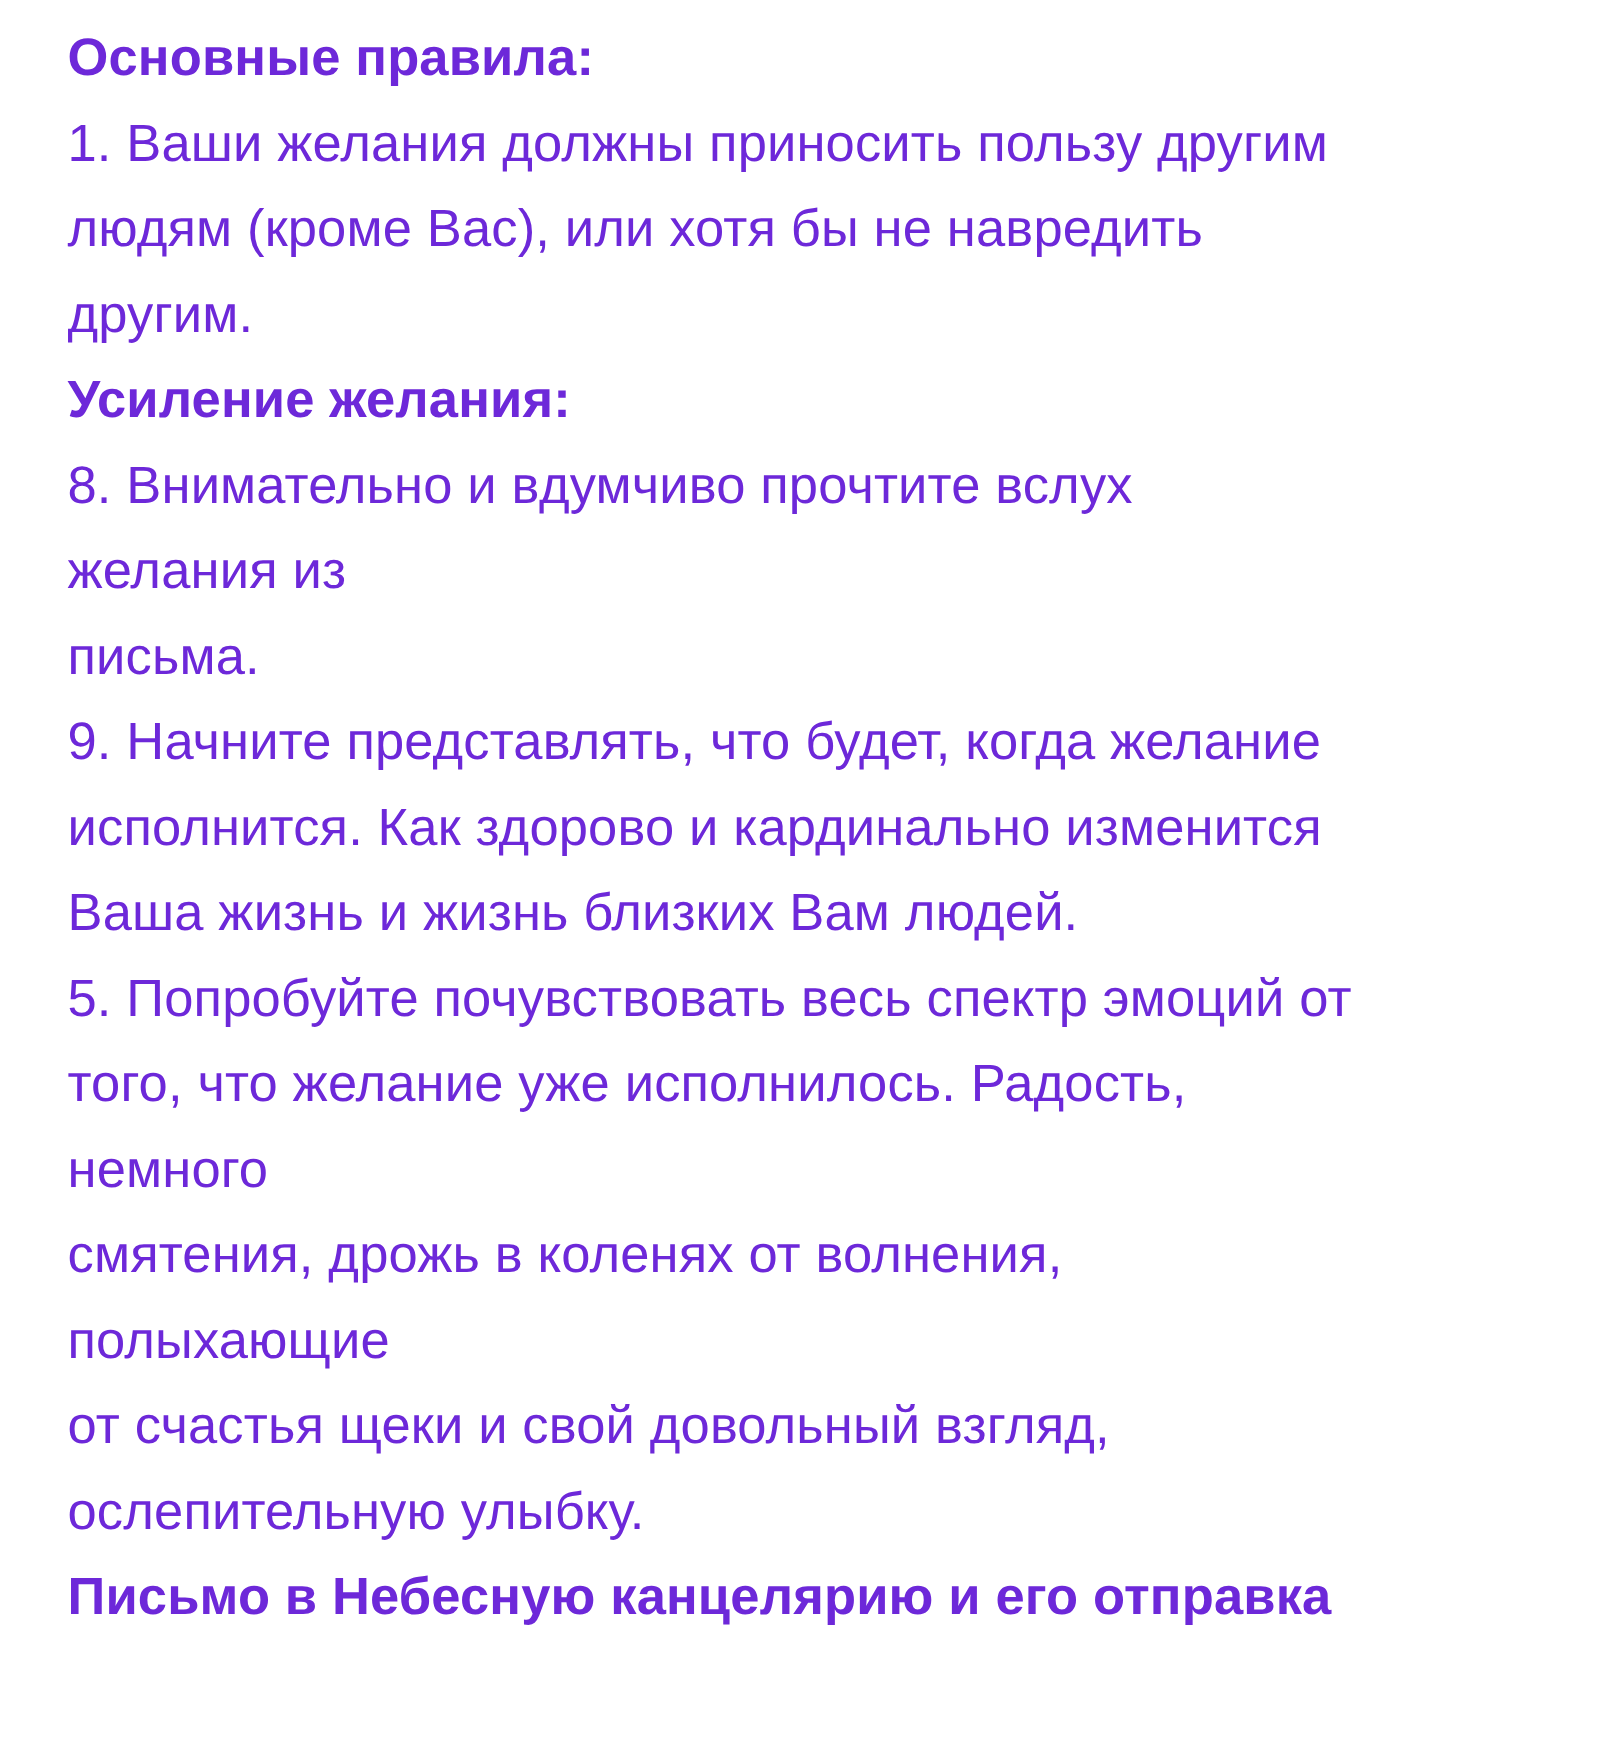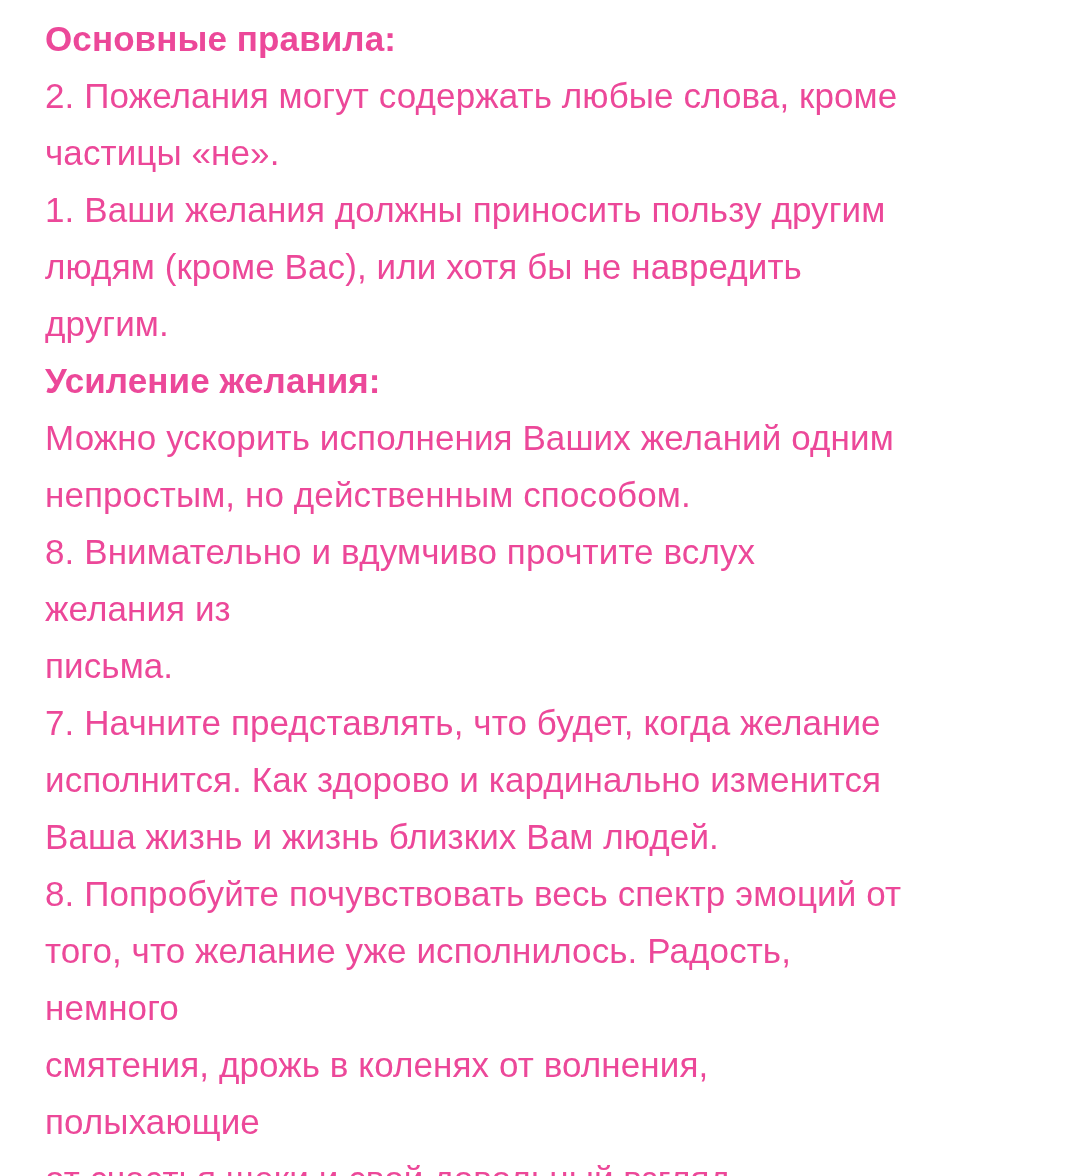--- a/index.html
+++ b/index.html
@@ -12,51 +12,47 @@
     overflow: hidden;
     background: #ffffff;
     font-family: "Liberation Sans", sans-serif;
   }
   .doc {
     box-sizing: border-box;
     width: 932px;
     height: 1176px;
     overflow: hidden;
     padding: 10px 30px 0 45px;
-    color: #ec4899;
+    color: #6d28d9;
   }
   .doc p, .doc h2 {
     margin: 0;
     padding: 0;
     font-size: 35px;
     line-height: 57px;
     white-space: pre-line;
     font-weight: 400;
     letter-spacing: 0.1px;
   }
   .doc h2 {
     font-weight: 700;
   }
 </style>
 </head>
 <body>
 
 <div class="doc">
   <h2>Основные правила:</h2>
-  <p>2. Пожелания могут содержать любые слова, кроме
-частицы «не».</p>
   <p>1. Ваши желания должны приносить пользу другим
 людям (кроме Вас), или хотя бы не навредить другим.</p>
   <h2>Усиление желания:</h2>
-  <p>Можно ускорить исполнения Ваших желаний одним
-непростым, но действенным способом.</p>
   <p>8. Внимательно и вдумчиво прочтите вслух желания из
 письма.</p>
-  <p>7. Начните представлять, что будет, когда желание
+  <p>9. Начните представлять, что будет, когда желание
 исполнится. Как здорово и кардинально изменится
 Ваша жизнь и жизнь близких Вам людей.</p>
-  <p>8. Попробуйте почувствовать весь спектр эмоций от
+  <p>5. Попробуйте почувствовать весь спектр эмоций от
 того, что желание уже исполнилось. Радость, немного
 смятения, дрожь в коленях от волнения, полыхающие
 от счастья щеки и свой довольный взгляд,
 ослепительную улыбку.</p>
   <h2>Письмо в Небесную канцелярию и его отправка</h2>
 </div>
 
 </body></html>

